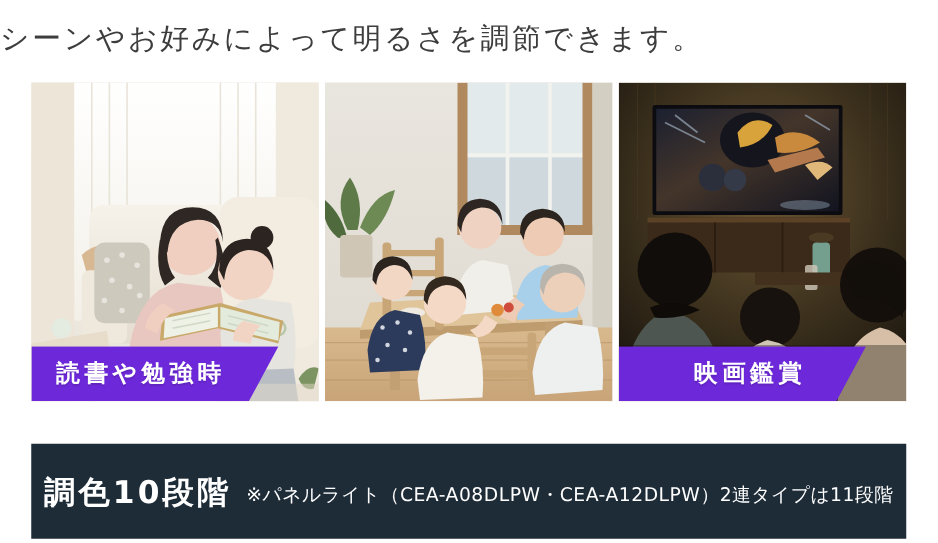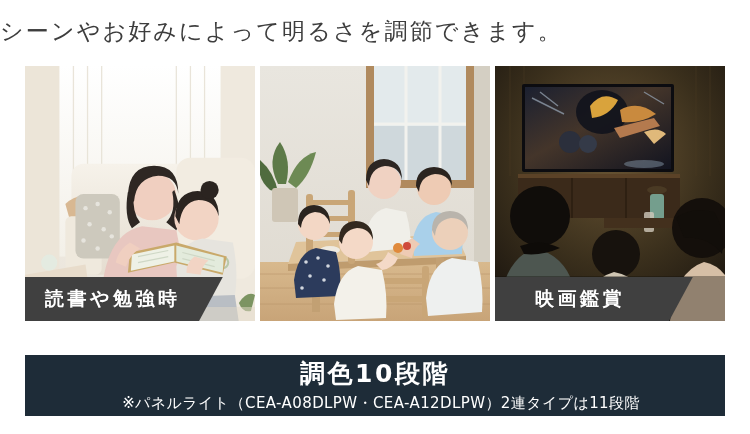--- a/index.html
+++ b/index.html
@@ -45,45 +45,44 @@
   }
   .panel svg { display: block; width: 100%; height: 100%; }
 
   
   .ribbon {
     position: absolute;
     left: 0;
     bottom: 0;
     height: 44px;
     width: 86%;
-    background: #404040;
+    background: #6d28d9;
     clip-path: polygon(0 0, 100% 0, 88% 100%, 0 100%);
     display: flex;
     align-items: center;
   }
   .ribbon-label {
     color: #ffffff;
     font-size: 19px;
     letter-spacing: 3.5px;
     font-weight: 700;
     padding-left: 20px;
     white-space: nowrap;
     font-family: "DejaVu Sans", "Liberation Sans", sans-serif;
     text-shadow: 0 1px 1px rgba(0,0,0,.12);
   }
-  .panel-3 .ribbon-label { padding-left: 40px; }
+  .panel-3 .ribbon-label { padding-left: 60px; }
 
   
   .banner {
     position: absolute;
     left: 25px; top: 355px;
-    width: 700px; height: 61px;
+    width: 700px; height: 76px;
     background: #1e2c38;
     display: flex;
-    flex-direction: column;
     align-items: center;
     justify-content: center;
     padding-top: 2px;
   }
   .banner-title {
     color: #ffffff;
     font-size: 25px;
     font-weight: 700;
     letter-spacing: 2.5px;
     line-height: 30px;

